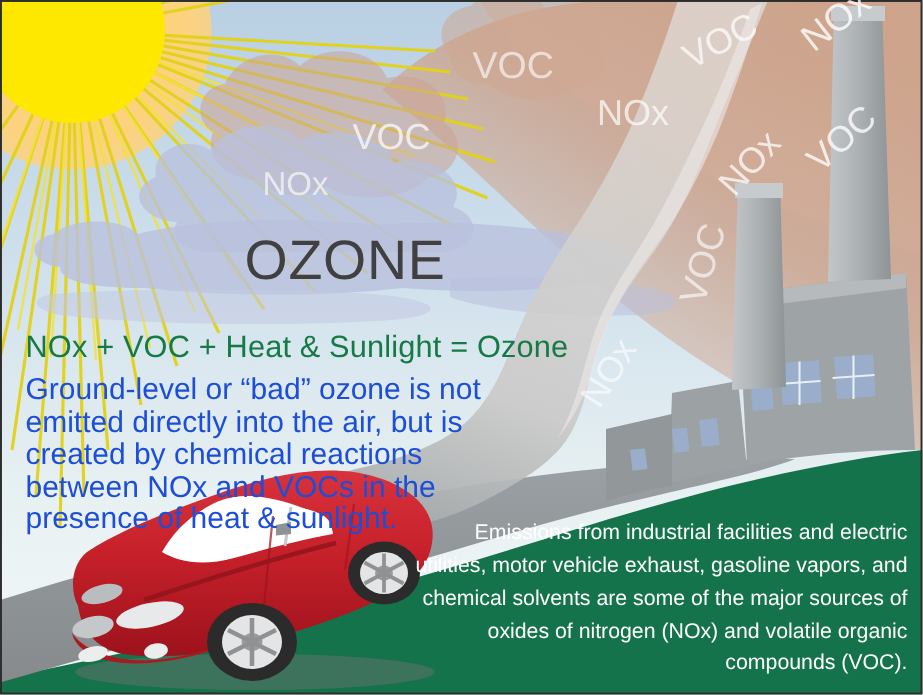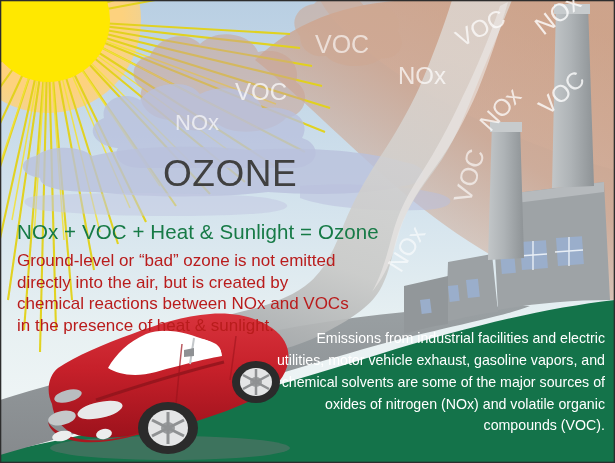--- a/index.html
+++ b/index.html
@@ -33,29 +33,29 @@
   }
   #headline {
     font-size: 20.5px;
     color: #167a46;
     letter-spacing: 0.1px;
     white-space: nowrap;
     margin: 12px 0 6px 0;
     font-weight: 400;
   }
   #body-paragraph {
-    font-size: 17px;
-    color: #b91c1c;
+    font-size: 20px;
+    color: #1d4ed8;
     line-height: 21.5px;
     margin: 0;
     font-weight: 400;
   }
   #emissions-block {
     right: 10px;
-    bottom: 26px;
+    bottom: 9px;
     width: 330px;
     text-align: right;
   }
   #emissions-paragraph {
     font-size: 14.2px;
     color: #ffffff;
     line-height: 21.7px;
     margin: 0;
     font-weight: 400;
   }

